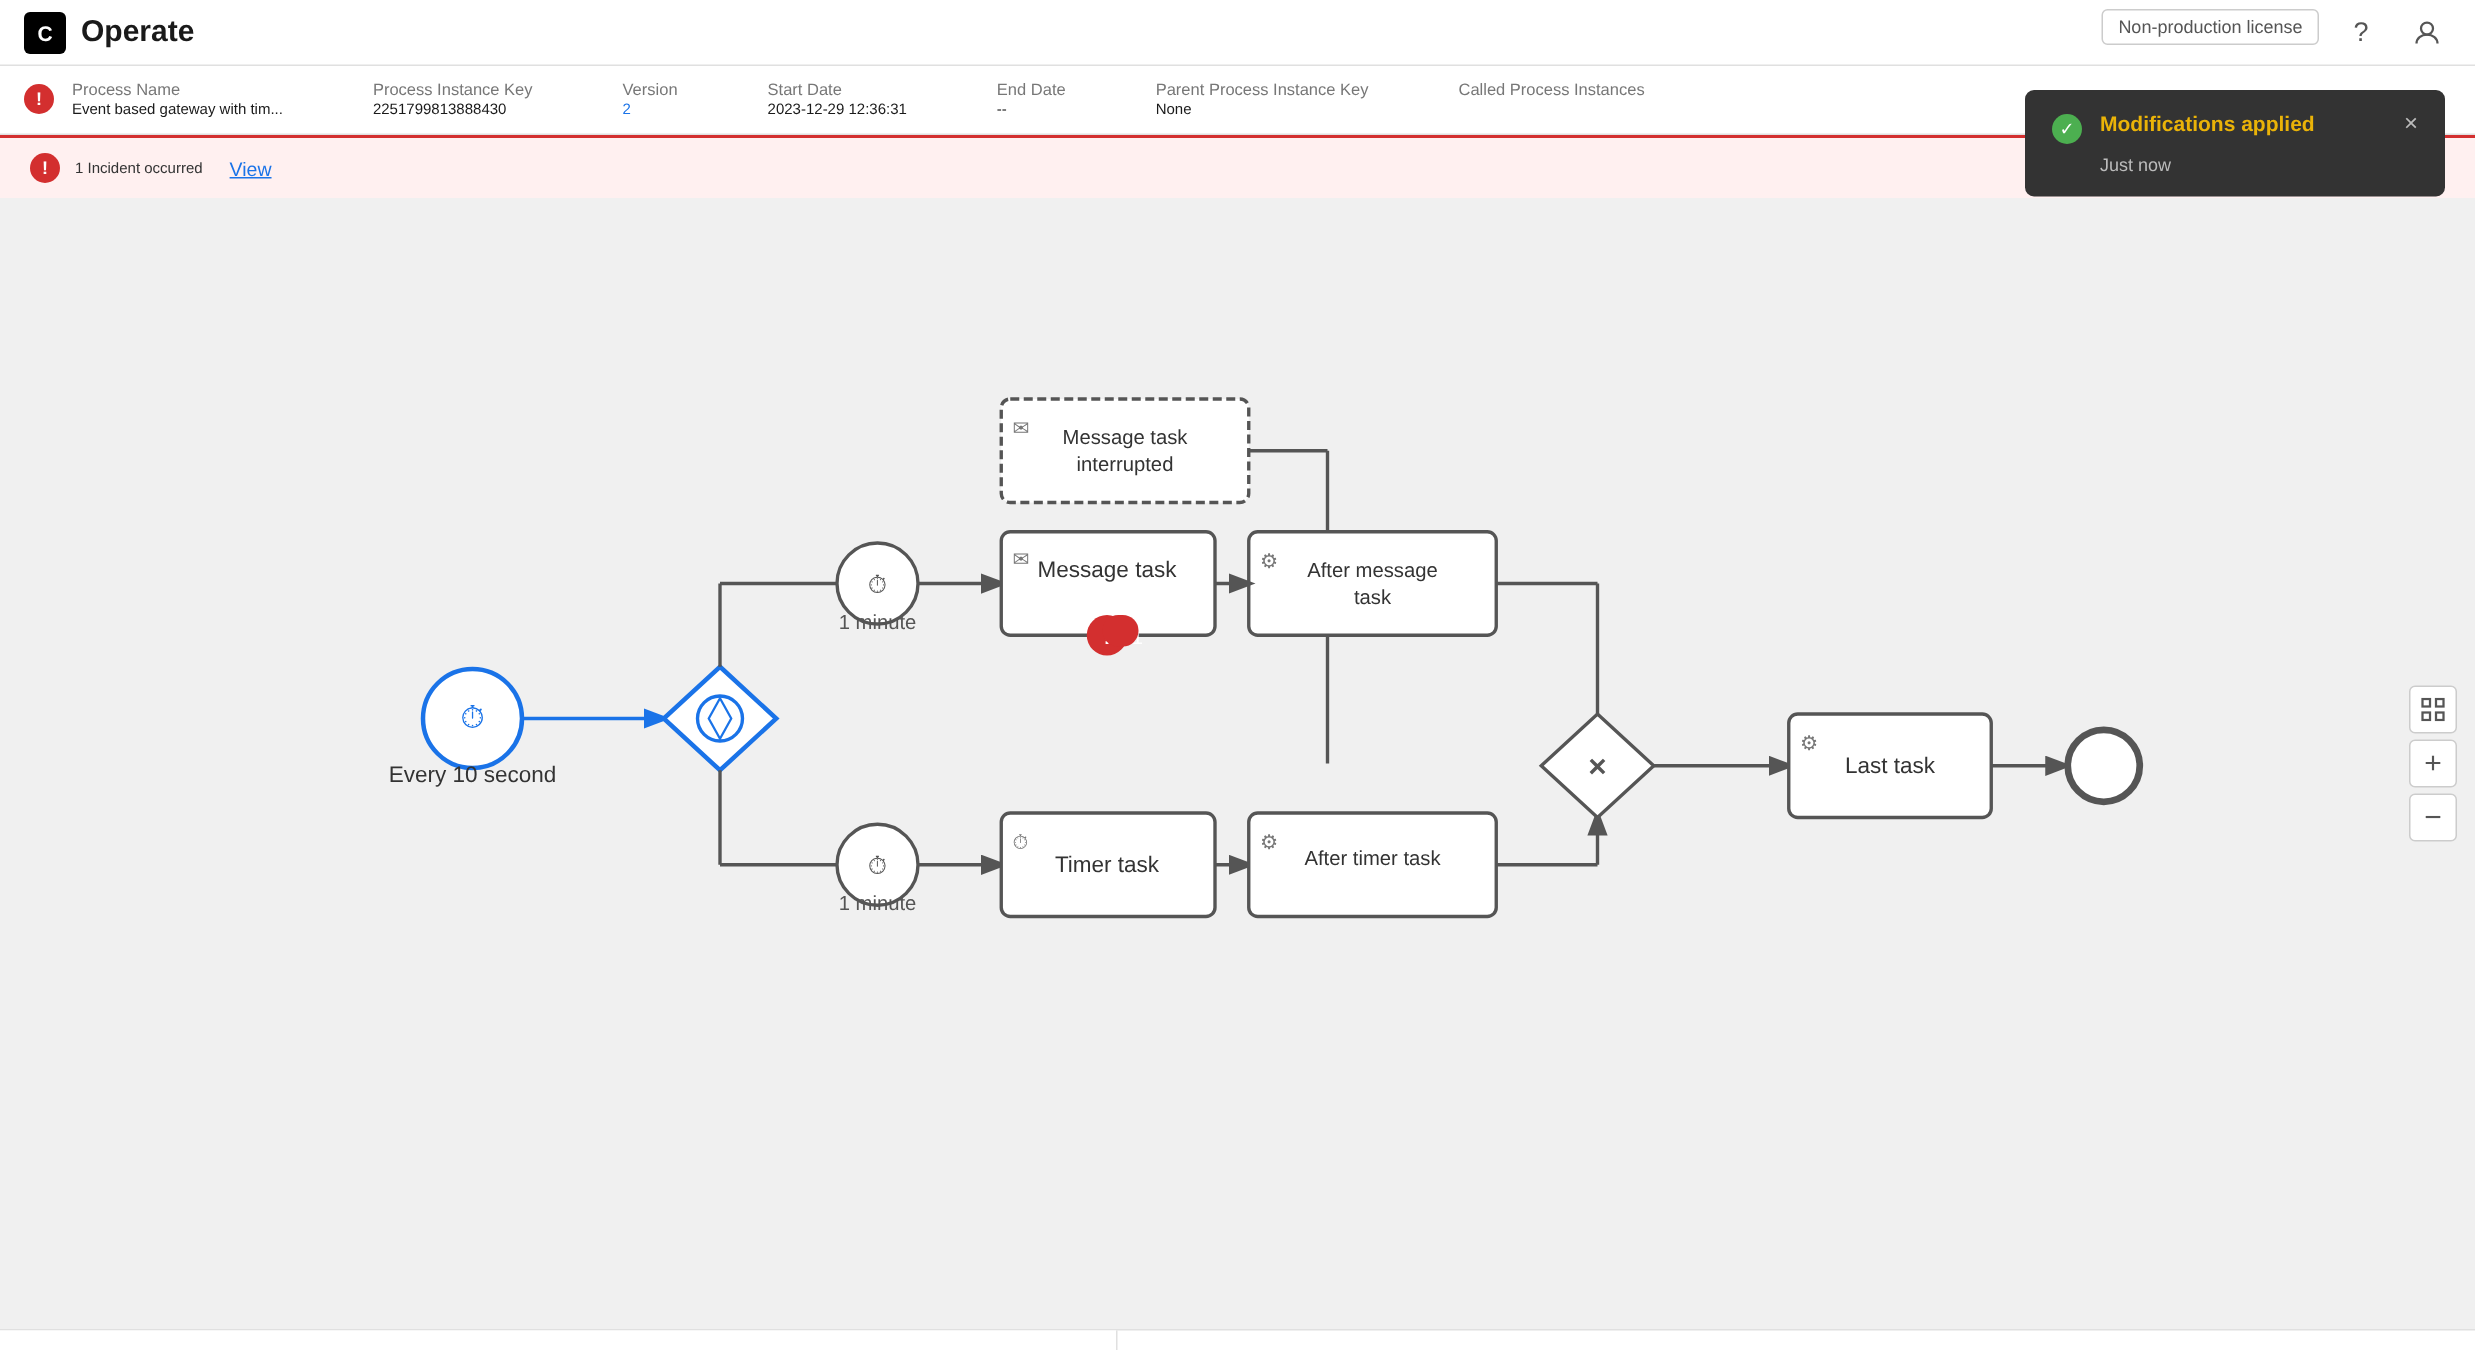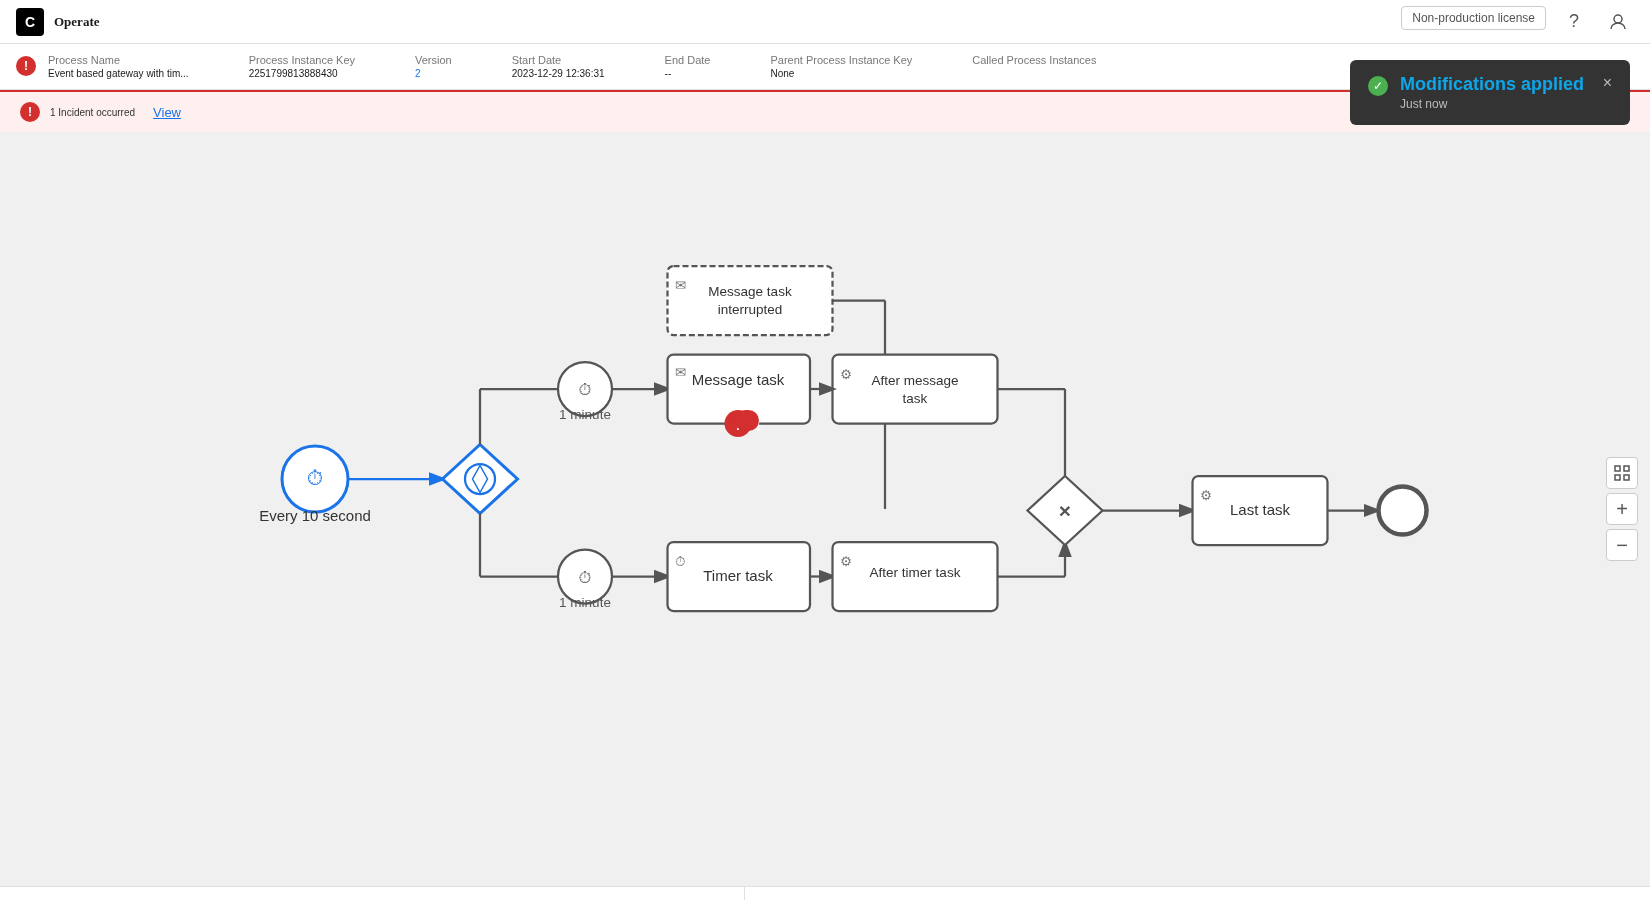--- a/index.html
+++ b/index.html
@@ -8,21 +8,21 @@
     
     .top-nav {
       display: flex; align-items: center; height: 44px;
       background: #fff; border-bottom: 1px solid #e0e0e0; padding: 0 16px; gap: 0;
     }
     .nav-logo {
       width: 28px; height: 28px; background: #000; border-radius: 4px;
       display: flex; align-items: center; justify-content: center;
       color: #fff; font-weight: bold; font-size: 14px; margin-right: 10px; flex-shrink: 0;
     }
-    .nav-brand { font-size: 13px; font-weight: 600; margin-right: 24px; color: #1a1a1a; font-family: Liberation Serif, serif; }
+    .nav-brand { font-size: 20px; font-weight: 600; margin-right: 24px; color: #1a1a1a; }
     .nav-links { display: flex; gap: 0; flex: 1; }
     .nav-link {
       padding: 0 20px; height: 44px; display: flex; align-items: center;
       font-size: 14px; color: #555; cursor: pointer; border-bottom: 2px solid transparent;
       text-decoration: none;
     }
     .nav-link.active { color: #1a1a1a; border-bottom-color: #1a73e8; font-weight: 500; }
     .nav-right { display: flex; align-items: flex-start; gap: 12px; margin-left: auto; }
     .license-badge {
       border: 1px solid #ccc; border-radius: 4px; padding: 4px 10px;
@@ -107,22 +107,22 @@
       background: #333; color: #fff; border-radius: 6px; padding: 14px 18px;
       min-width: 280px; display: flex; align-items: flex-start; gap: 12px;
       z-index: 1000;
     }
     .toast-icon {
       width: 20px; height: 20px; background: #4caf50; border-radius: 50%;
       display: flex; align-items: center; justify-content: center;
       flex-shrink: 0; font-size: 12px; color: #fff; margin-top: 2px;
     }
     .toast-content { flex: 1; }
-    .toast-title { font-size: 18px; font-weight: 600; color: #0ea5e9; }
-    .toast-subtitle { font-size: 12px; color: #bbb; margin-top: 2px; }
+    .toast-title { font-size: 14px; font-weight: 600; color: #eab308; }
+    .toast-subtitle { font-size: 12px; color: #bbb; margin-top: 13px; }
     .toast-close { cursor: pointer; color: #bbb; font-size: 16px; background: none; border: none; }
   </style>
 </head>
 <body>
 
 <nav class="top-nav">
   <div class="nav-logo">C</div>
   <span class="nav-brand">Operate</span>
   <div class="nav-right">
     <button class="license-badge">Non-production license</button>

